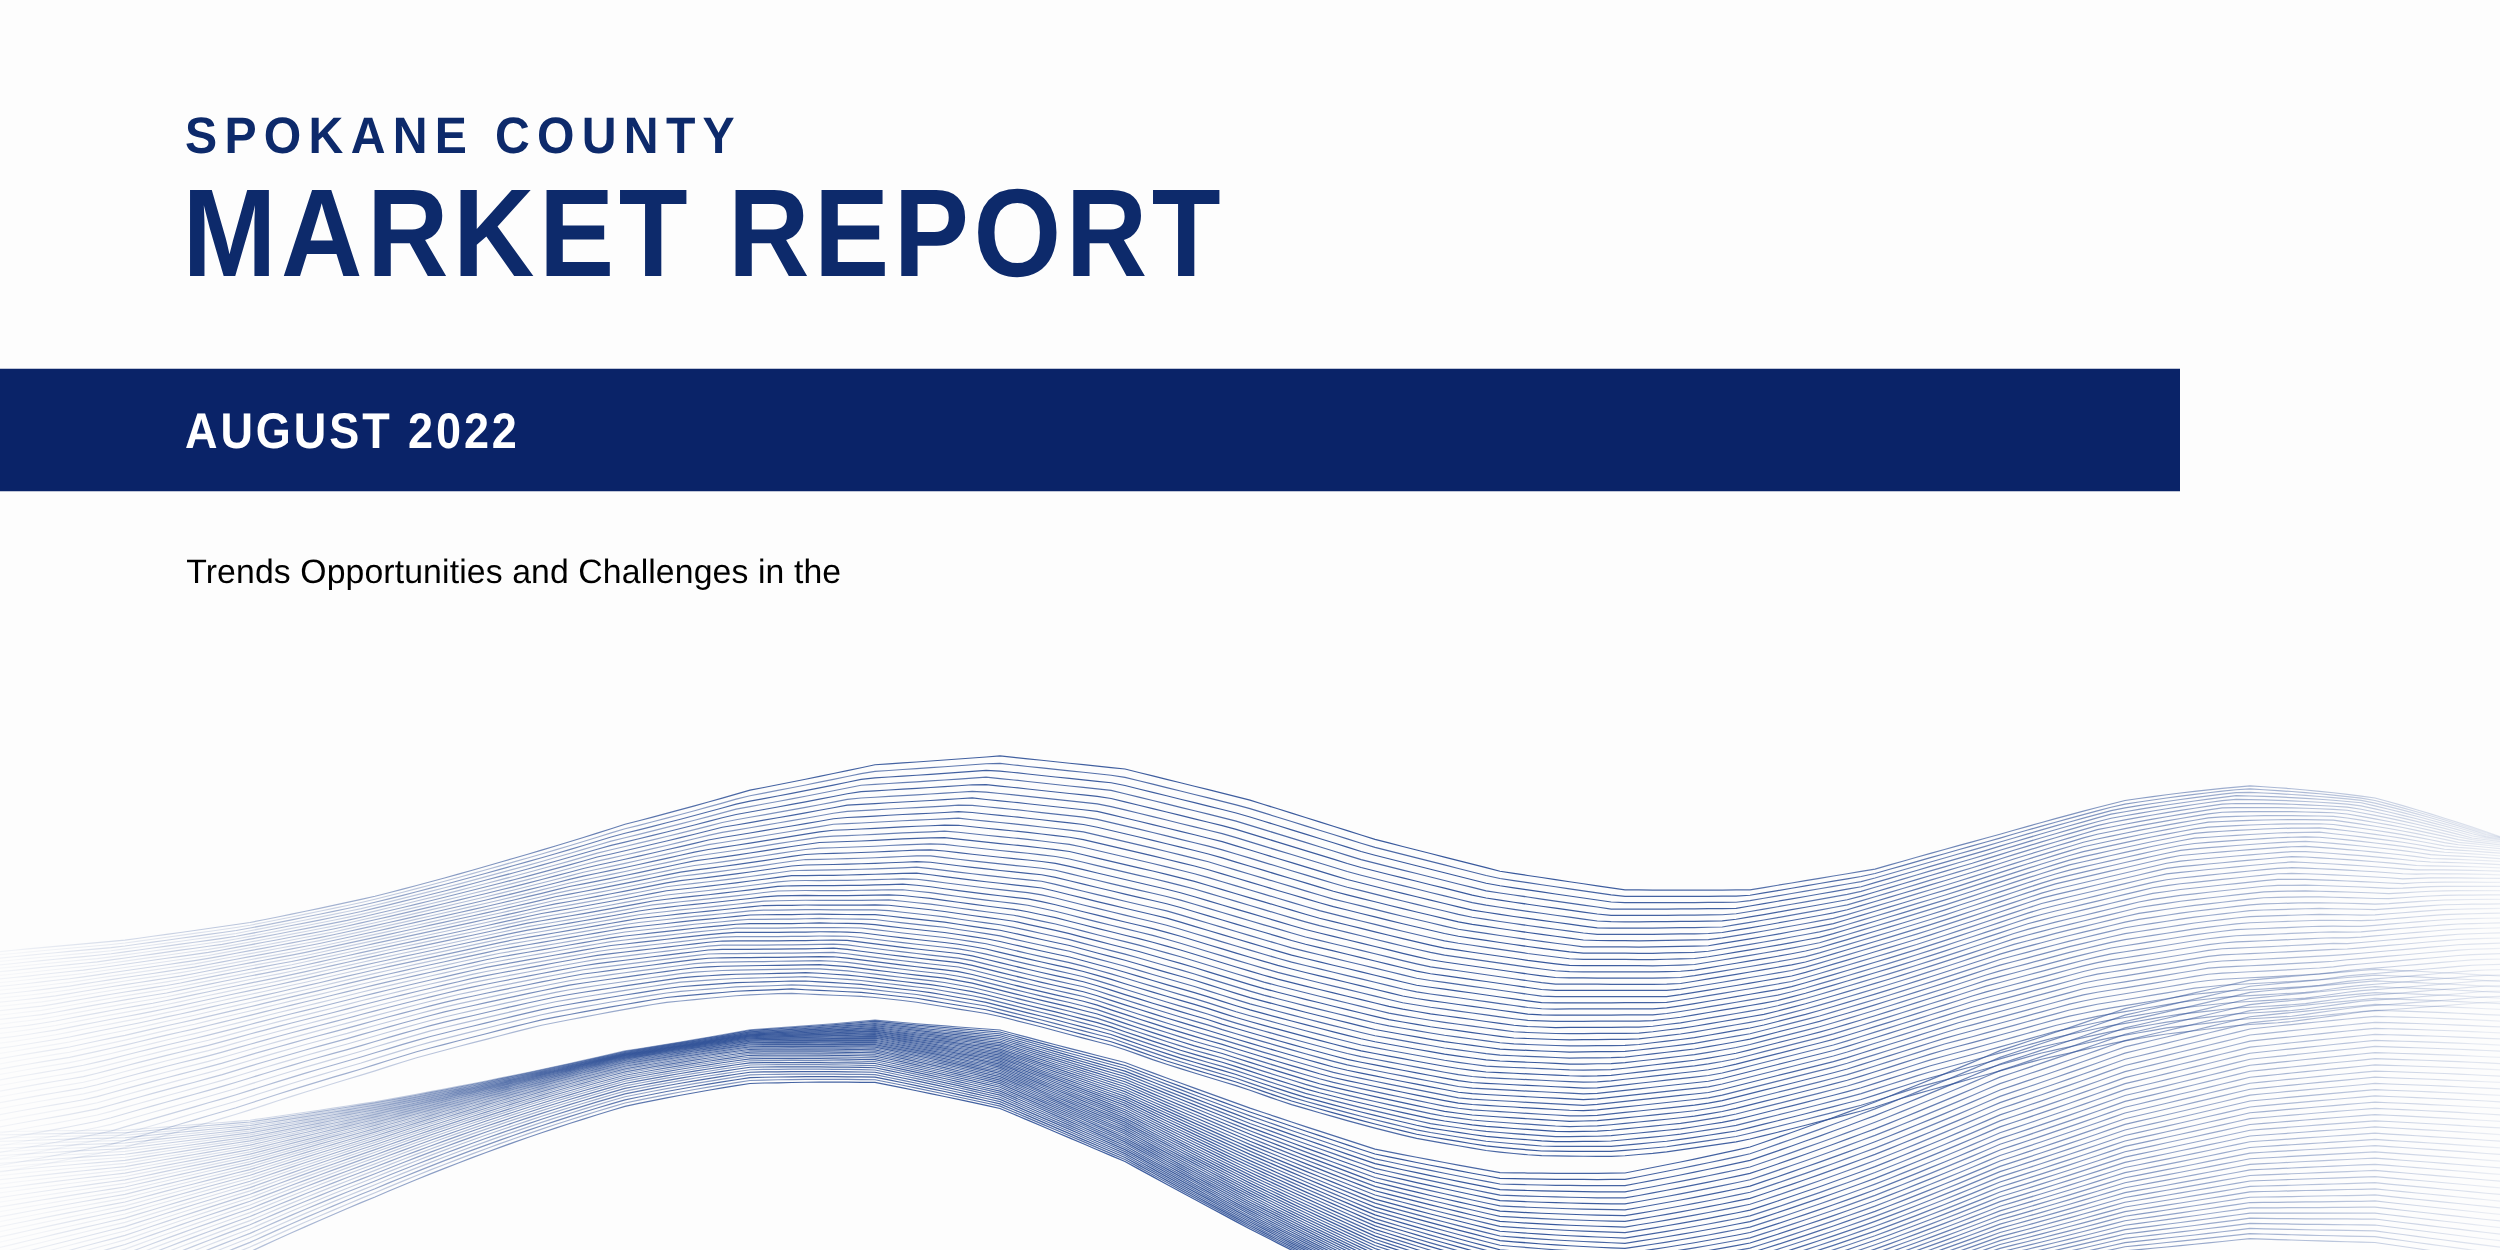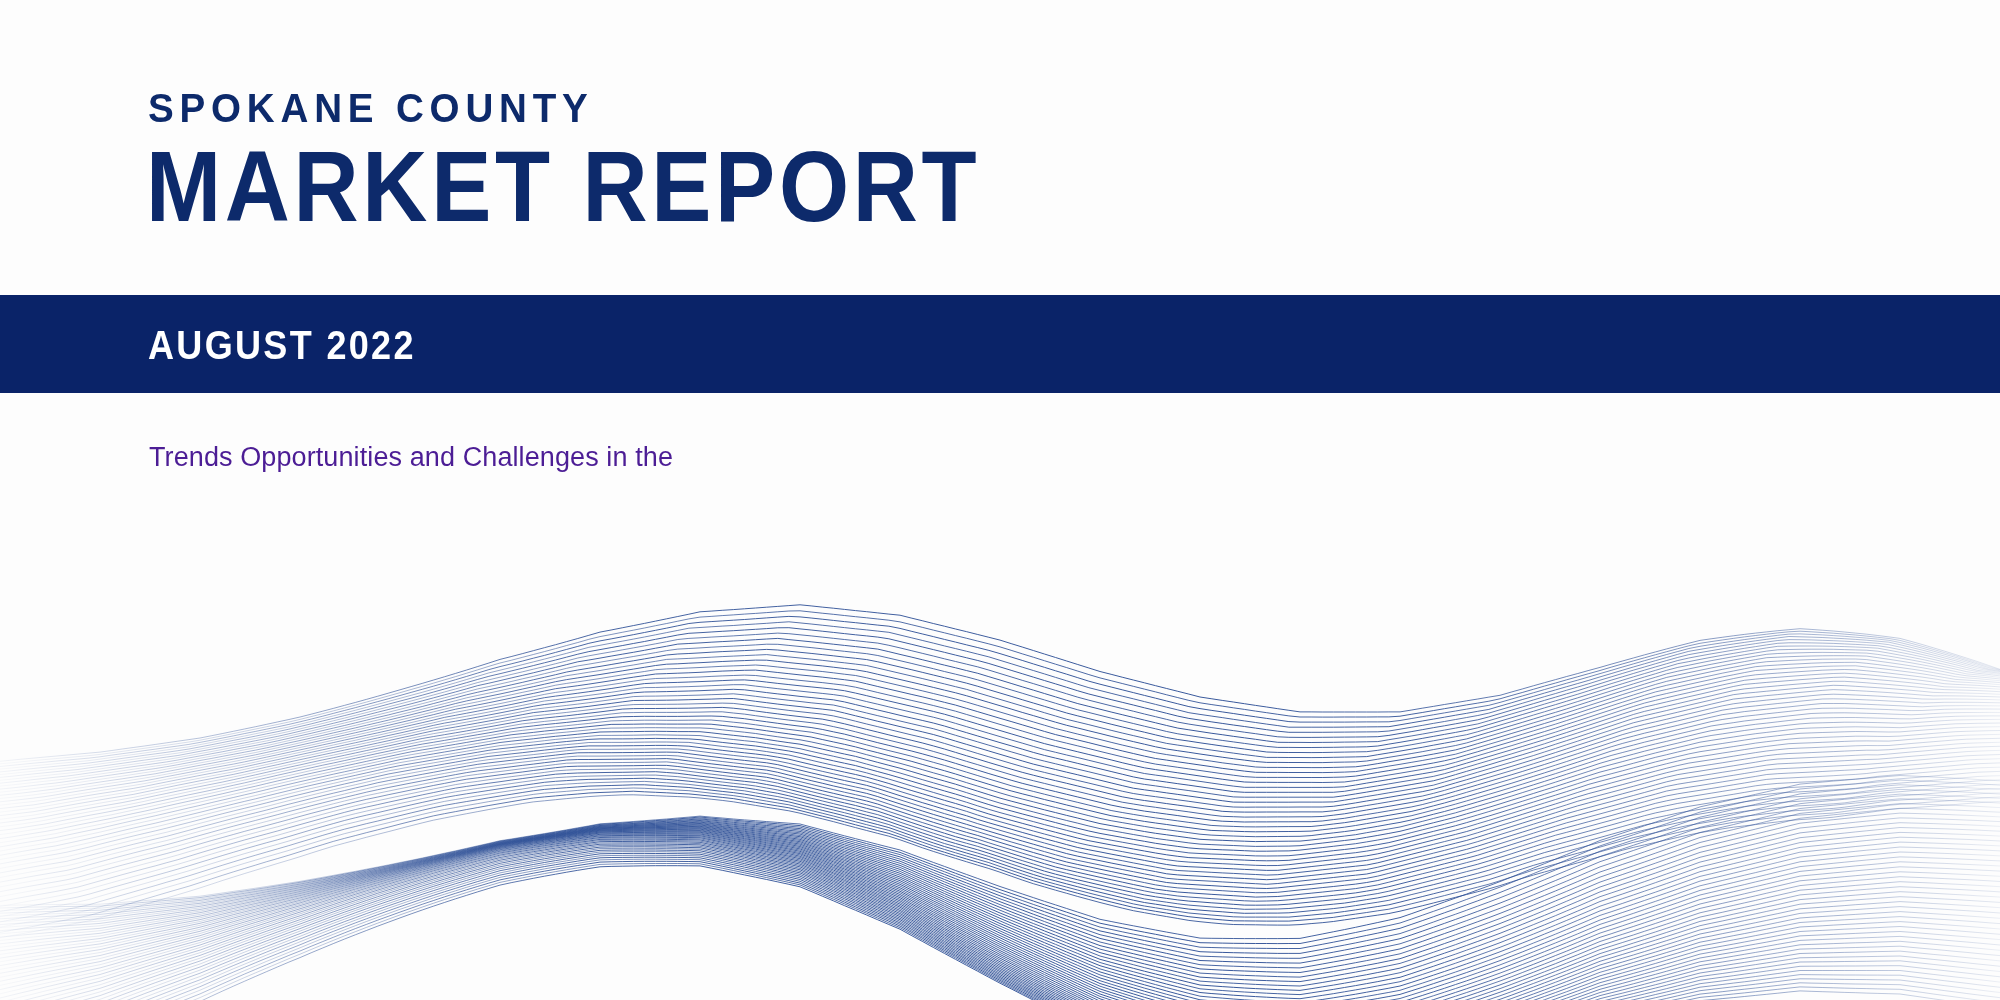--- a/index.html
+++ b/index.html
@@ -70,21 +70,21 @@
     white-space: nowrap;
     transform: scaleX(0.92) scaleY(1.02);
     transform-origin: left top;
   }
 
   
   #date-band {
     position: absolute;
     left: 0;
     top: 295px;
-    width: 2000px;
+    width: 1744px;
     height: 98px;
     background: #0a2368;
     z-index: 4;
   }
 
   #date-label {
     position: absolute;
     left: 148px;
     top: 30px;
     color: #ffffff;
@@ -96,21 +96,21 @@
     transform: scaleX(0.9);
     transform-origin: left top;
   }
 
   
   #subtitle-block {
     position: absolute;
     left: 149px;
     top: 438px;
     z-index: 3;
-    color: #4c1d95;
+    color: #000000;
     font-size: 27px;
     font-weight: 400;
     line-height: 39px;
     letter-spacing: 0.1px;
     white-space: nowrap;
   }
   #subtitle-block .sub-line { display: block; }
 </style>
 </head>
 <body>

